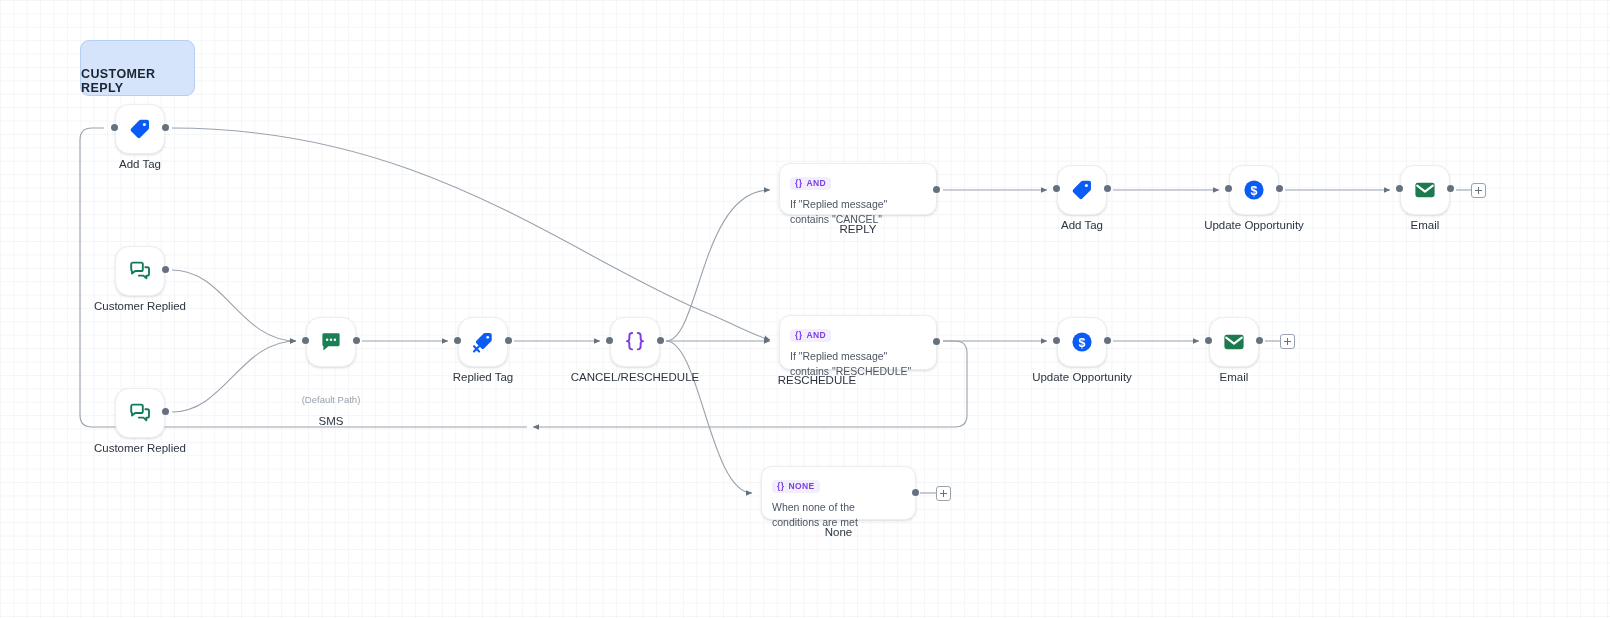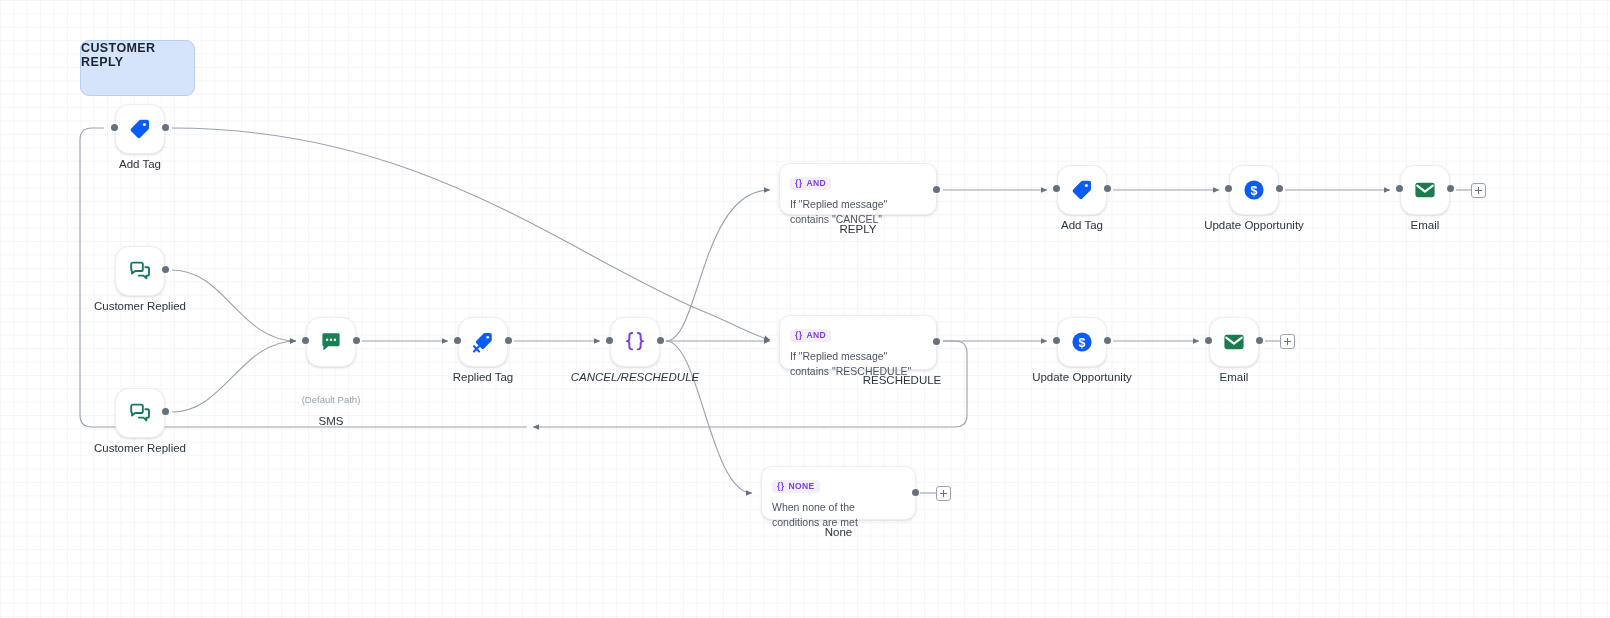--- a/index.html
+++ b/index.html
@@ -33,21 +33,21 @@
   }
 
   
   .trigger-badge {
     position: absolute;
     box-sizing: border-box;
     background: #d5e4fb;
     border: 1px solid #b7cdf2;
     border-radius: 9px;
     display: flex;
-    align-items: flex-start;
+    align-items: flex-end;
     justify-content: center;
     color: #1b2430;
     font-size: 12.5px;
     font-weight: 700;
     letter-spacing: 0.4px;
   }
 
   
   .node {
     position: absolute;
@@ -282,42 +282,42 @@
   <div class="port" style="left:505px; top:337px;"></div>
 
   <div class="node" style="left:610px; top:317px;">
     <span class="glyph">
       <svg width="26" height="26" viewBox="0 0 24 24" fill="none" stroke="#7b3fe4" stroke-width="1.8" stroke-linecap="round" stroke-linejoin="round">
           <path d="M9.4 3.6c-2 0-2.6 1-2.6 2.6v2.6c0 1.6-.8 2.4-2.2 2.4 1.4 0 2.2.8 2.2 2.4v2.6c0 1.6.6 2.6 2.6 2.6"></path>
           <path d="M14.6 3.6c2 0 2.6 1 2.6 2.6v2.6c0 1.6.8 2.4 2.2 2.4-1.4 0-2.2.8-2.2 2.4v2.6c0 1.6-.6 2.6-2.6 2.6"></path>
         </svg>
     </span>
   </div>
-  <div class="node-label" style="left:560px; top:370px; width:150px;font-style:italic;">CANCEL/RESCHEDULE</div>
+  <div class="node-label" style="left:560px; top:370px; width:150px;">CANCEL/RESCHEDULE</div>
   <div class="port" style="left:606px; top:337px;"></div>
   <div class="port" style="left:657px; top:337px;"></div>
 
   <div class="cond-card" style="left:779px; top:163px; width:158px; height:52px;">
     <span class="cond-tag">
       <span class="braces">{}</span>
       <span>AND</span>
     </span>
     <div class="cond-text">If "Replied message" contains "CANCEL"</div>
   </div>
   <div class="cond-label" style="left:779px; top:223px; width:158px;">REPLY</div>
   <div class="port" style="left:933px; top:186px;"></div>
 
   <div class="cond-card" style="left:779px; top:315px; width:158px; height:55px;">
     <span class="cond-tag">
       <span class="braces">{}</span>
       <span>AND</span>
     </span>
     <div class="cond-text">If "Replied message" contains "RESCHEDULE"</div>
   </div>
-  <div class="cond-label" style="left:823px; top:374px; width:158px;">RESCHEDULE</div>
+  <div class="cond-label" style="left:738px; top:374px; width:158px;">RESCHEDULE</div>
   <div class="port" style="left:933px; top:338px;"></div>
 
   <div class="cond-card" style="left:761px; top:466px; width:155px; height:54px;">
     <span class="cond-tag">
       <span class="braces">{}</span>
       <span>NONE</span>
     </span>
     <div class="cond-text">When none of the conditions are met</div>
   </div>
   <div class="cond-label" style="left:761px; top:526px; width:155px;">None</div>

